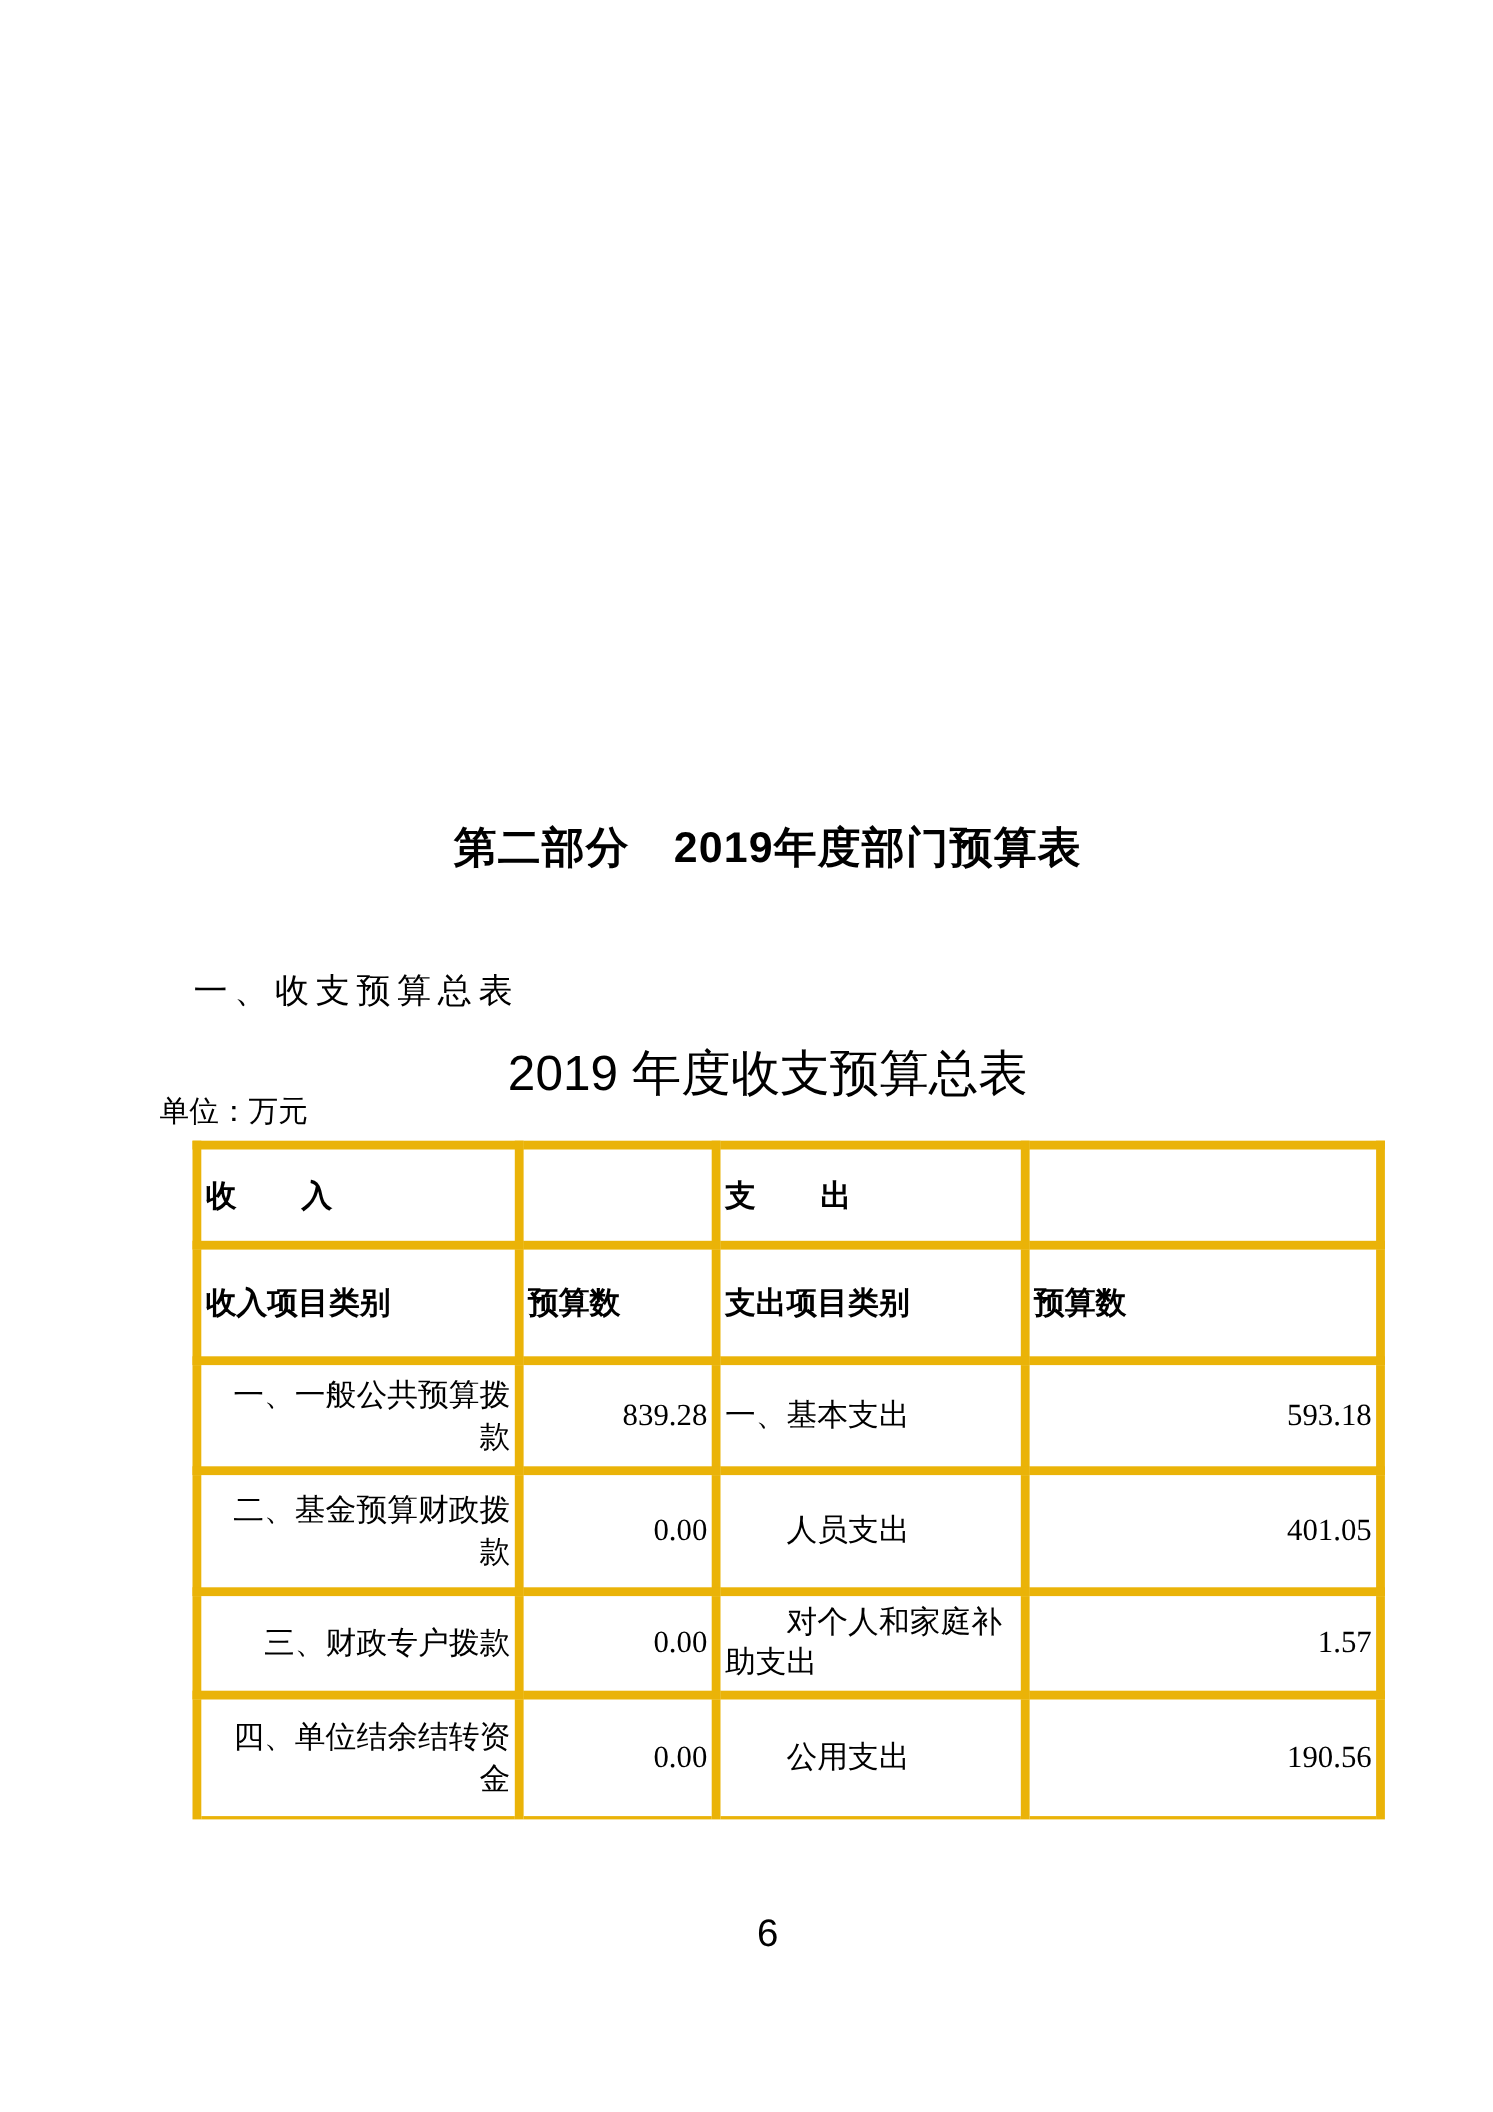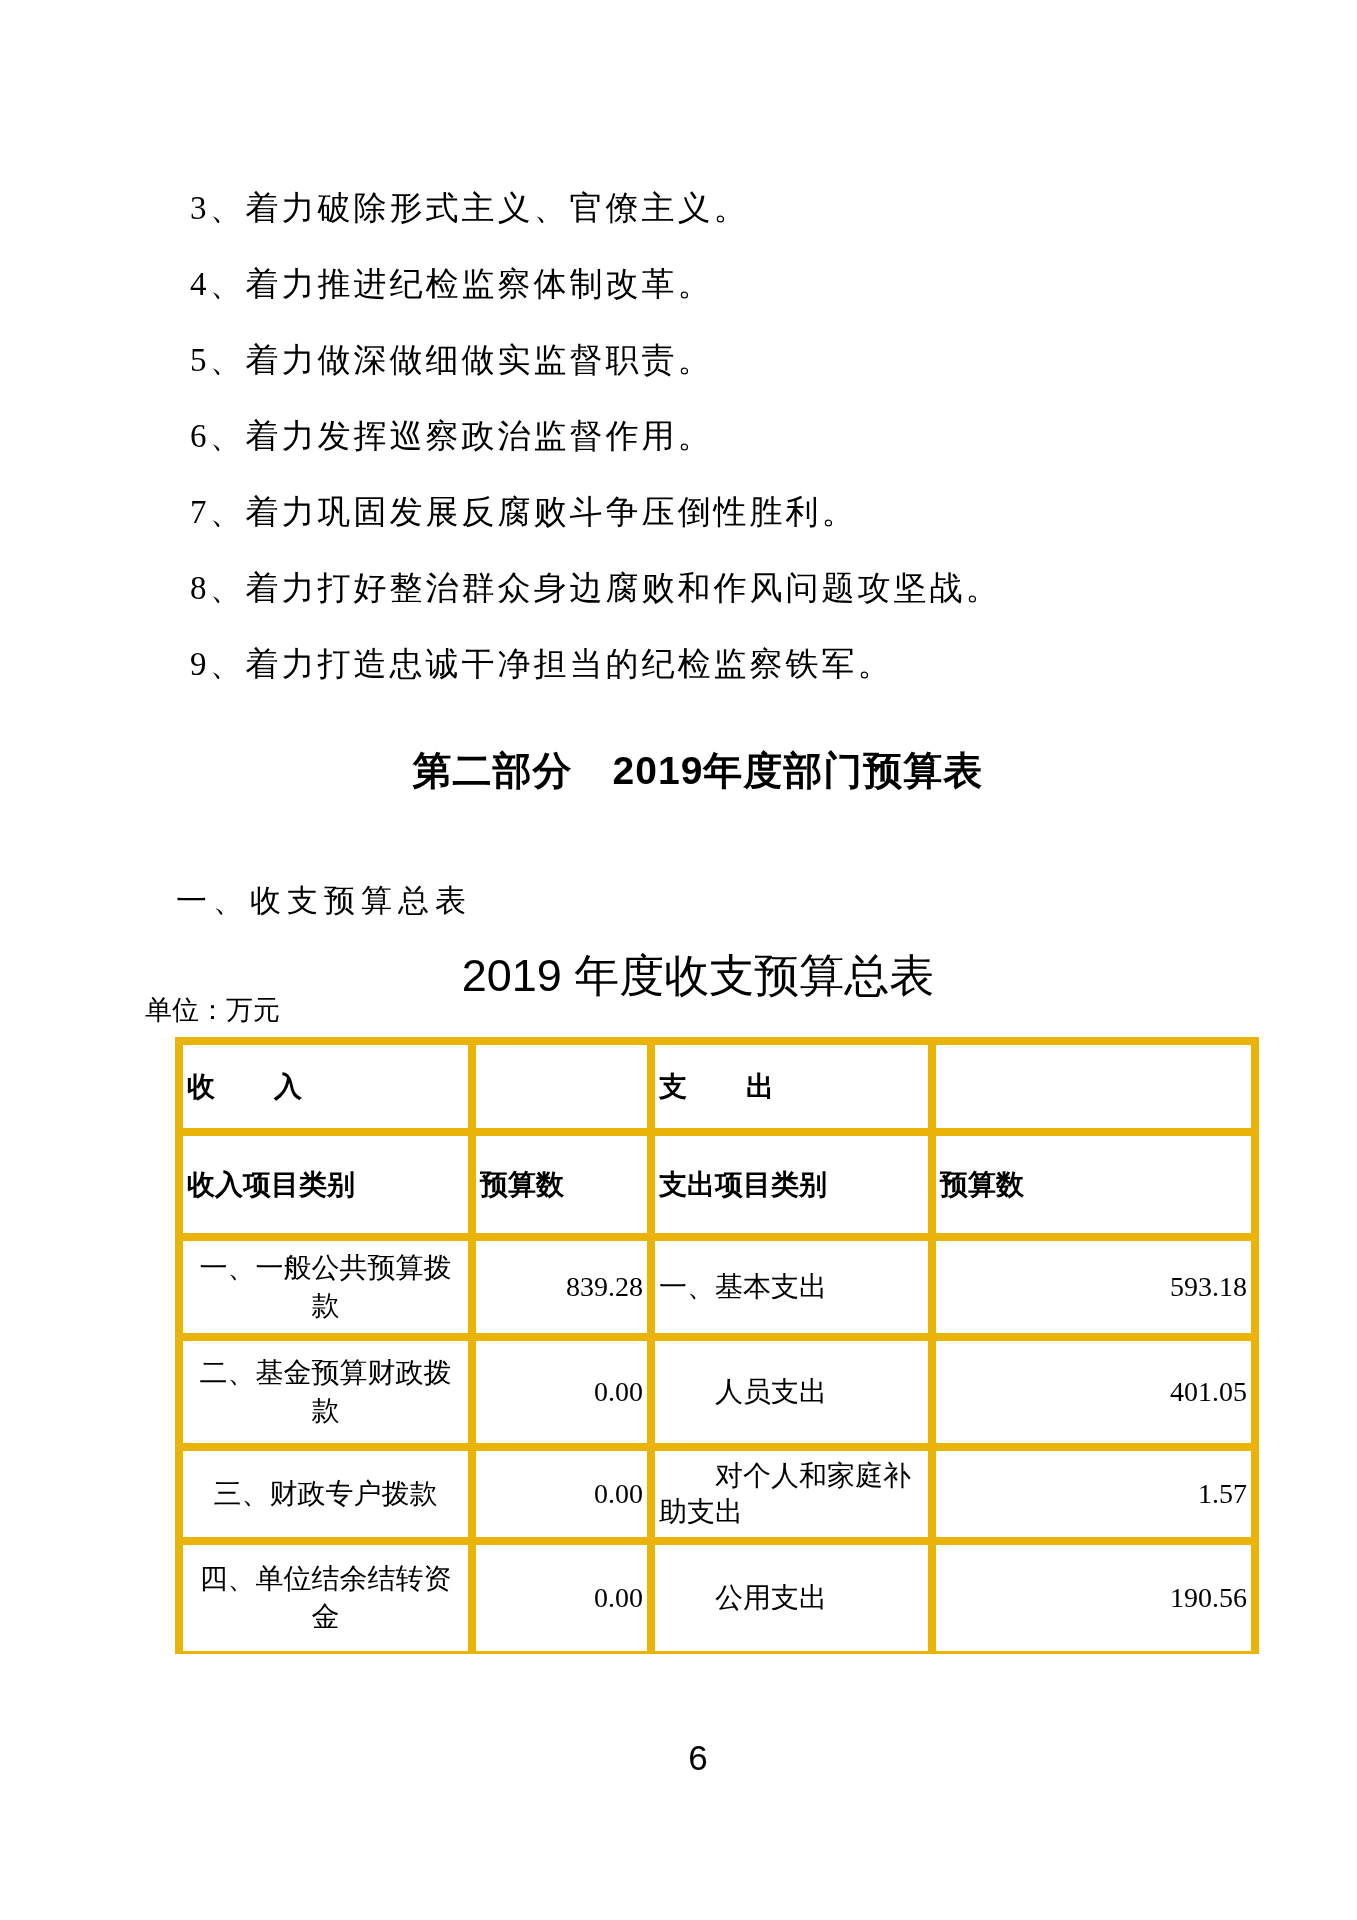--- a/index.html
+++ b/index.html
@@ -92,21 +92,21 @@
     font-weight: bold;
     font-size: 29px;
     letter-spacing: 1px;
   }
   td.col-head {
     text-align: left;
     font-family: "Liberation Sans", "DejaVu Sans", sans-serif;
     font-weight: bold;
     font-size: 28px;
   }
-  td.cell-item   { text-align: center; }
+  td.cell-item   { text-align: right; }
   td.cell-num    { text-align: right; padding-right: 2px; }
   td.cell-exp    { text-align: left; line-height: 36px; }
   td.cell-exp.indent { text-indent: 2em; }
   td.cell-num4   { text-align: right; padding-right: 5px; }
 
   
   .page-number {
     position: absolute;
     left: 145px;
     top: 1738px;
@@ -114,29 +114,20 @@
     text-align: center;
     font-family: "Liberation Sans", "DejaVu Sans", sans-serif;
     font-size: 35px;
   }
 </style>
 </head>
 <body>
 
 <div class="page">
 
-  <div class="policy-list">
-    <div class="item">3、着力破除形式主义、官僚主义。</div>
-    <div class="item">4、着力推进纪检监察体制改革。</div>
-    <div class="item">5、着力做深做细做实监督职责。</div>
-    <div class="item">6、着力发挥巡察政治监督作用。</div>
-    <div class="item">7、着力巩固发展反腐败斗争压倒性胜利。</div>
-    <div class="item">8、着力打好整治群众身边腐败和作风问题攻坚战。</div>
-    <div class="item">9、着力打造忠诚干净担当的纪检监察铁军。</div>
-  </div>
 
   <div class="section-title">第二部分　2019年度部门预算表</div>
 
   <div class="subsection-label">一、收支预算总表</div>
 
   <div class="table-title">2019 年度收支预算总表</div>
 
   <div class="unit-label">单位：万元</div>
 
   <table class="budget">

